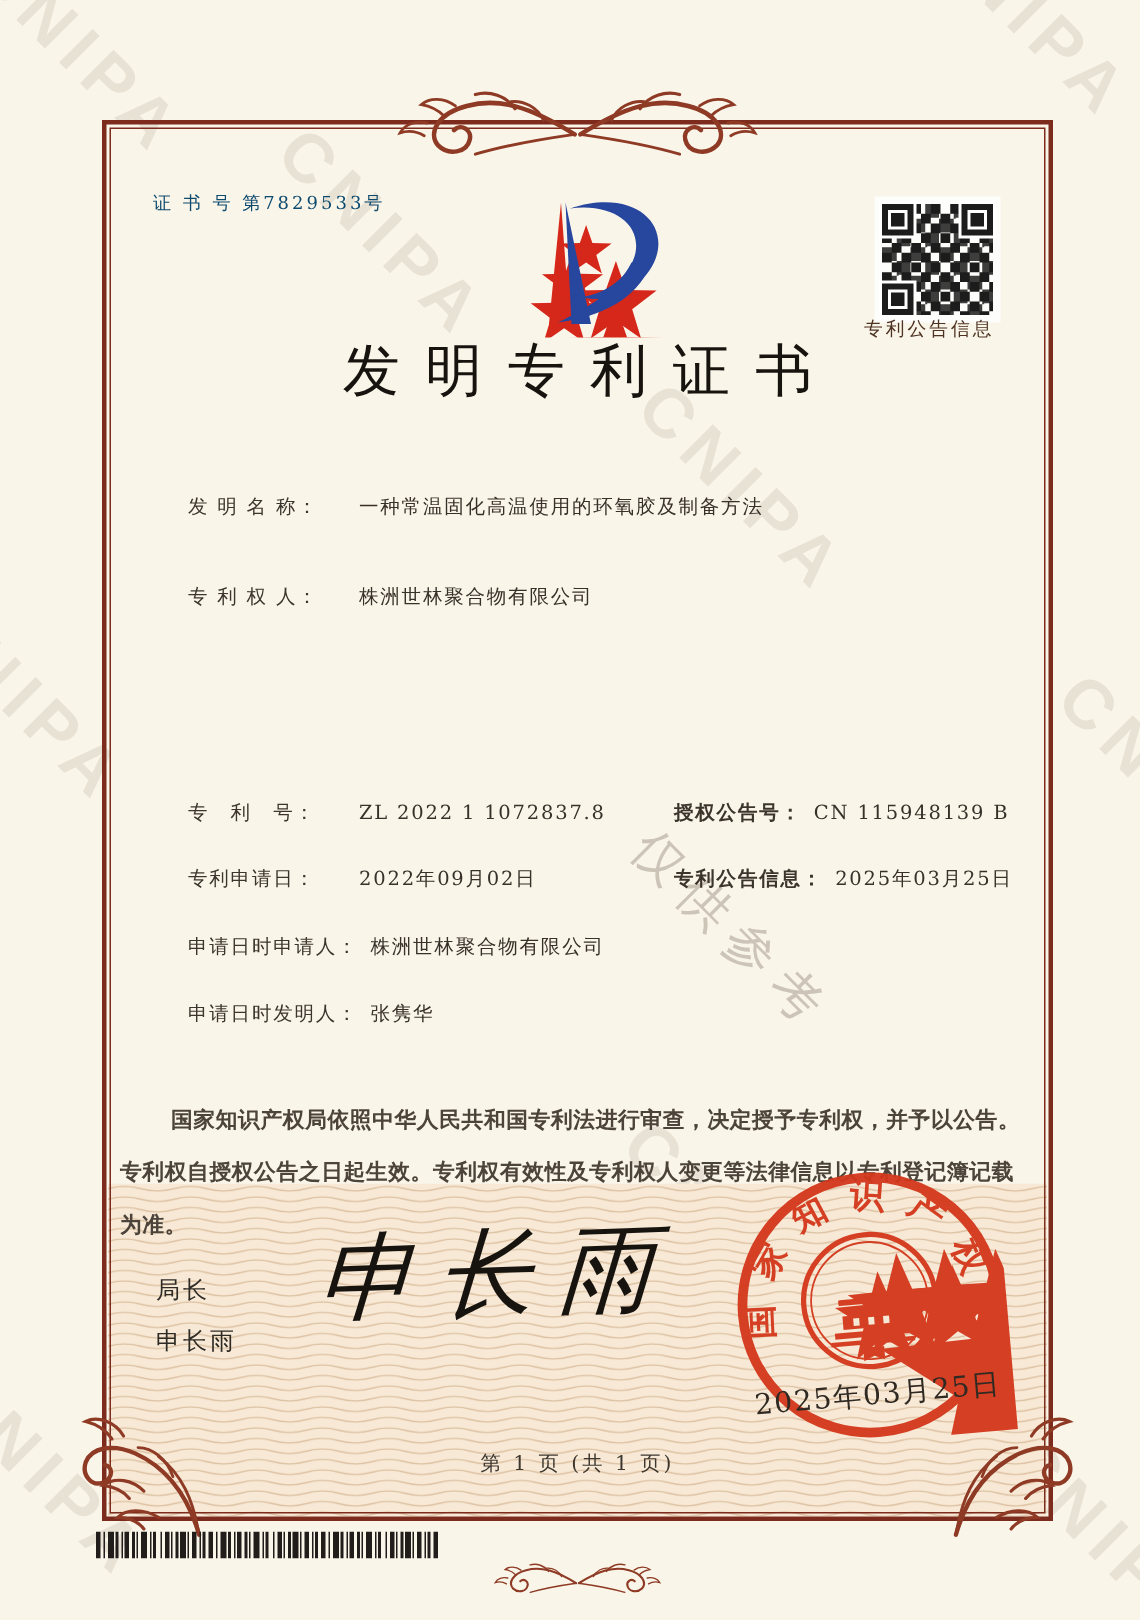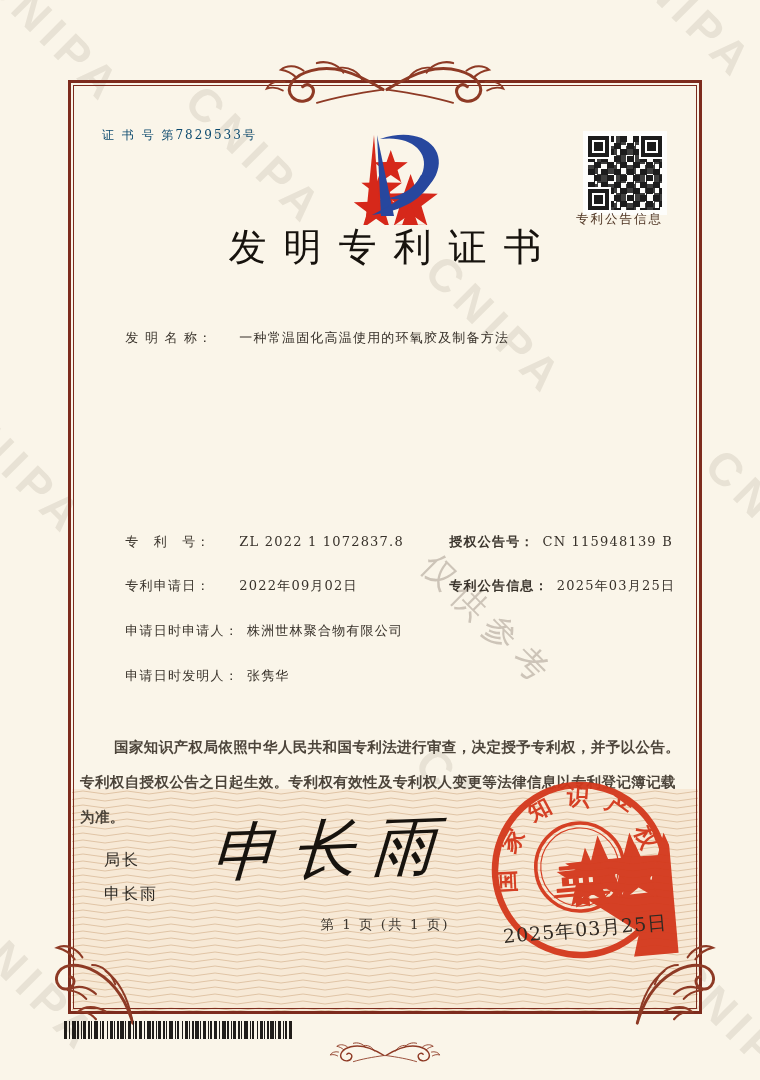--- a/index.html
+++ b/index.html
@@ -76,21 +76,21 @@
   .statement .l1{text-indent:34px;}
 
   
   .director{position:absolute;left:104px;top:843px;font-size:16px;color:#2e2a24;
             line-height:34px;letter-spacing:2px;}
   .signature{position:absolute;left:212px;top:806px;font-size:64px;color:#17130e;
       font-style:italic;letter-spacing:16px;transform:rotate(-2deg) skewX(-5deg);
       white-space:nowrap;}
   .seal{position:absolute;left:489px;top:779px;width:182px;height:182px;
         transform:rotate(-5deg);}
-  .footer{position:absolute;left:68px;top:916px;width:634px;text-align:center;
+  .footer{position:absolute;left:68px;top:967px;width:634px;text-align:center;
       font-size:13.5px;color:#3c362e;letter-spacing:2px;}
   .barcode{position:absolute;left:64px;top:1021px;width:228px;height:18px;}
 </style>
 </head>
 <body>
 
 <div id="page">
 
   <svg width="0" height="0" style="position:absolute" aria-hidden="true">
     <defs>
@@ -206,20 +206,23 @@
           <i></i>
         </div>
     </div>
   </div>
   <div class="qr-cap">专利公告信息</div>
 
   <div class="title">发明专利证书</div>
 
   <div class="f-row" style="top:314px">
     <span class="lbl">发 明 名 称：</span><span class="val">一种常温固化高温使用的环氧胶及制备方法</span>
+  </div>
+  <div class="f-row" style="top:374px">
+    <span class="lbl">专 利 权 人：</span><span class="val">株洲世林聚合物有限公司</span>
   </div>
   <div class="f-row" style="top:518px">
     <span class="lbl">专　利　号：</span><span class="val">ZL 2022 1 1072837.8</span>
   </div>
   <div class="f-row col2" style="top:518px">
     <span class="lbl">授权公告号：</span><span class="val">CN 115948139 B</span>
   </div>
   <div class="f-row" style="top:562px">
     <span class="lbl">专利申请日：</span><span class="val">2022年09月02日</span>
   </div>

